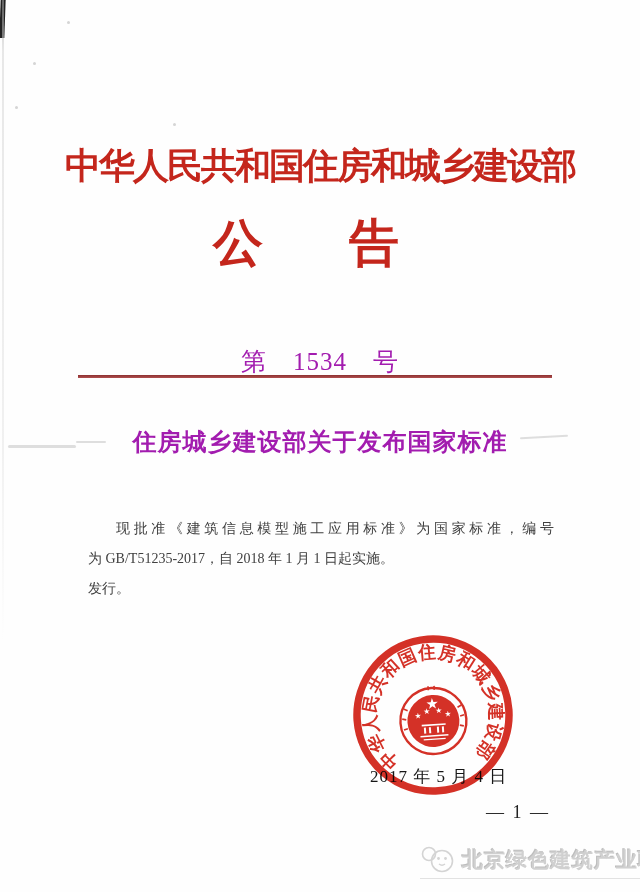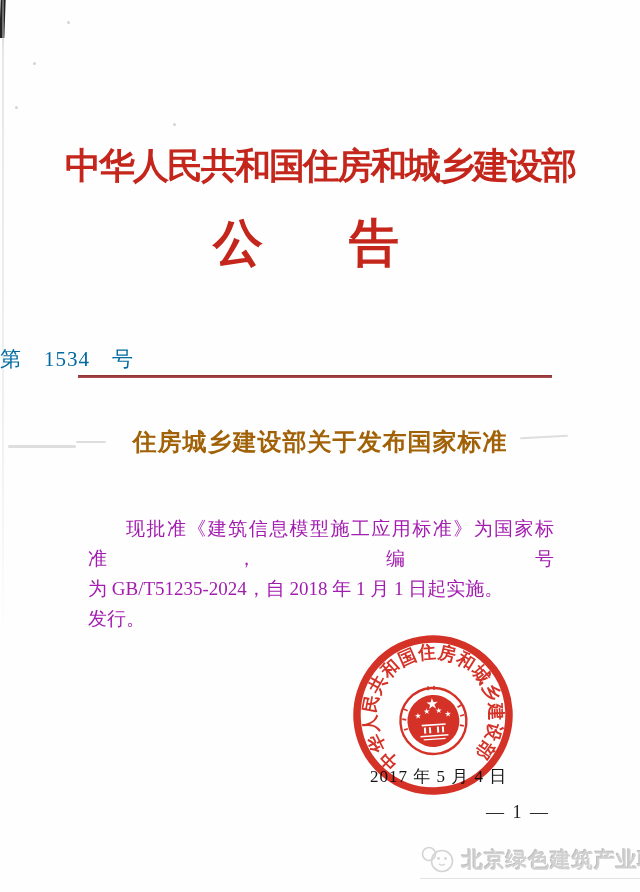--- a/index.html
+++ b/index.html
@@ -23,31 +23,31 @@
     position:absolute;top:142px;left:0;right:0;text-align:center;
     font-size:36px;font-weight:bold;letter-spacing:-2px;color:#c4261c;white-space:nowrap;
   }
   .announcement{
     position:absolute;top:210px;left:0;right:0;
     display:flex;justify-content:center;gap:86px;
     font-size:50px;font-weight:bold;color:#c4261c;
     transform:translateX(-14px);
   }
   .doc-number{
-    position:absolute;top:345px;left:0;right:0;text-align:left;
-    font-size:21px;color:#0369a1;white-space:pre;letter-spacing:1px;
+    position:absolute;top:345px;left:0;right:0;text-align:center;
+    font-size:25px;color:#a21caf;white-space:pre;letter-spacing:1px;
   }
   .red-rule{position:absolute;top:375px;left:78px;width:474px;height:3px;
     background:linear-gradient(#8c2f2f,#b05050);}
   
   .doc-title{position:absolute;top:426px;left:0;right:0;text-align:center;
-    font-weight:bold;font-size:24px;line-height:33px;color:#a16207;letter-spacing:1px;}
+    font-weight:bold;font-size:24px;line-height:33px;color:#a21caf;letter-spacing:1px;}
   
   .body-text{position:absolute;top:514px;left:88px;width:466px;
-    font-size:19px;line-height:30px;color:#a21caf;}
+    font-size:14px;line-height:30px;color:#404040;}
   .body-line{min-height:30px;}
   .body-line.indent{text-indent:2em;}
   .body-line.just{text-align:justify;text-align-last:justify;}
   
   .sig-agency{position:absolute;top:741px;left:372px;font-size:17px;letter-spacing:1px;color:#161616;white-space:nowrap;}
   .sig-date{position:absolute;top:765px;left:370px;font-size:17px;letter-spacing:1px;color:#161616;white-space:nowrap;}
   .page-number{position:absolute;top:802px;left:486px;font-size:18px;letter-spacing:2px;color:#222;white-space:nowrap;}
   
   .seal{position:absolute;left:348px;top:630px;width:170px;height:170px;
     mix-blend-mode:multiply;opacity:.95;transform:rotate(-4deg);}
@@ -83,21 +83,21 @@
   </div>
   <div class="doc-number">第　1534　号</div>
   <div class="red-rule"></div>
 
   <div class="doc-title">
     <div>住房城乡建设部关于发布国家标准</div>
   </div>
 
   <div class="body-text">
     <div class="body-line indent just">现批准《建筑信息模型施工应用标准》为国家标准，编号</div>
-    <div class="body-line">为 GB/T51235-2024，自 2018 年 1 月 1 日起实施。</div>
+    <div class="body-line">为 GB/T51235-2017，自 2018 年 1 月 1 日起实施。</div>
     <div class="body-line">发行。</div>
   </div>
 
   <div class="sig-date">2017 年 5 月 4 日</div>
 
   <svg class="seal" viewBox="-85 -85 170 170" xmlns="http://www.w3.org/2000/svg">
     <defs>
       <path id="star" d="M0,-1 L0.2245,-0.309 0.9511,-0.309 0.3633,0.118 0.5878,0.809 0,0.382 -0.5878,0.809 -0.3633,0.118 -0.9511,-0.309 -0.2245,-0.309 Z"></path>
       <path id="ringPath" d="M -36.6 43.7 A 57 57 0 1 1 36.6 43.7" fill="none"></path>
     </defs>

